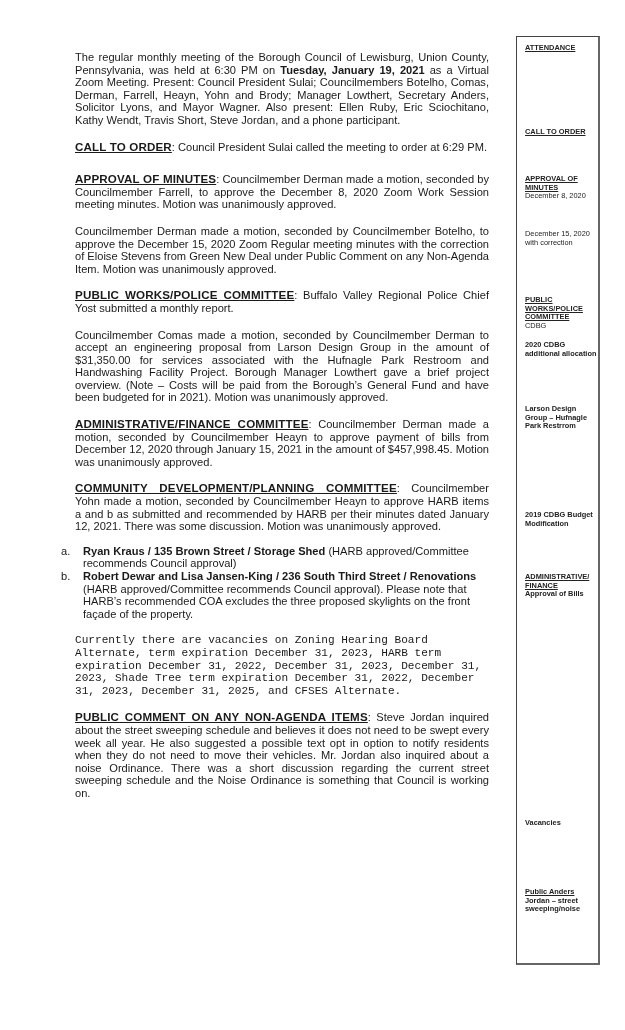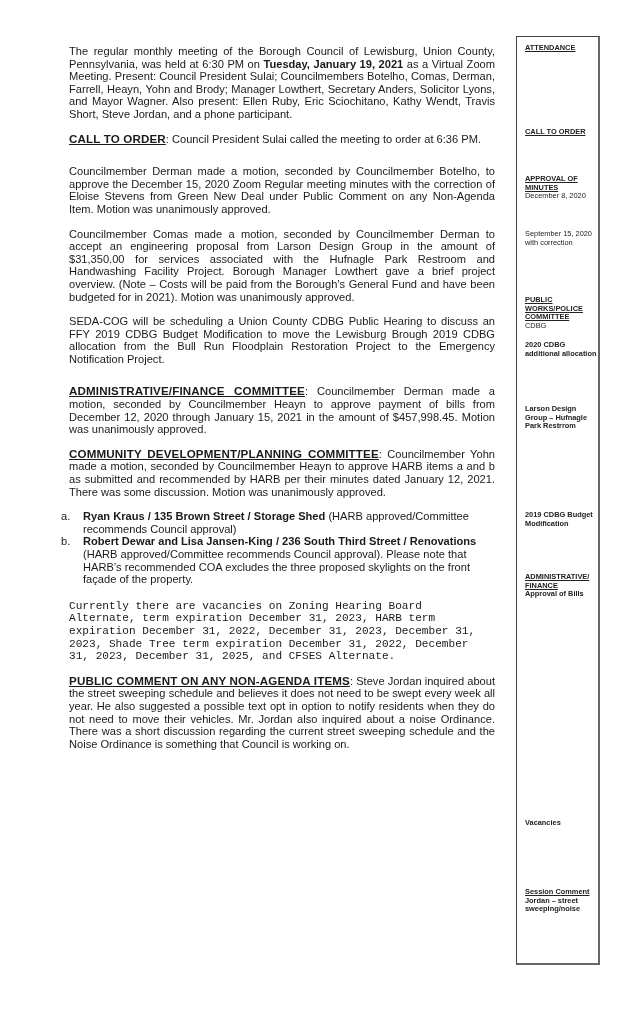--- a/index.html
+++ b/index.html
@@ -1,19 +1,19 @@
 <!DOCTYPE html>
 <html><head>
 <meta charset="utf-8">
 <style>
   html, body { margin:0; padding:0; background:#ffffff; }
   body { width:625px; height:1030px; position:relative; overflow:hidden;
          font-family:"Liberation Sans", sans-serif; color:#1a1a1a; }
   .main { position:absolute; left:61px; top:37px; width:442px; font-size:11.1px; line-height:12.6px; }
-  .p { text-align:justify; margin:8px; }
+  .p { text-align:justify; margin:14px; }
   .p.left { text-align:left;font-family:Liberation Mono, monospace; }
   .h { font-weight:bold; text-decoration:underline; font-size:11.6px; letter-spacing:0.15px; }
   b { font-weight:bold; }
   .sidebar { position:absolute; left:516px; top:36px; width:84px; height:929px;
              border:1px solid #444; border-right:2px solid #666; border-bottom:2px solid #666;
              box-sizing:border-box; }
   .sb { position:absolute; left:8px; width:74px; font-size:7.4px; line-height:8.7px; color:#222; }
   .sb .u { font-weight:bold; text-decoration:underline; display:block; }
   .sb .bold { font-weight:bold; display:block; }
   .sb .plain { display:block; }
@@ -23,31 +23,36 @@
 </style>
 </head>
 <body>
 
 <div class="main">
   <p class="p" style="margin-bottom:12px;">
     <span>The regular monthly meeting of the Borough Council of Lewisburg, Union County, Pennsylvania, was held at 6:30 PM on </span><b>Tuesday, January 19, 2021</b><span> as a Virtual Zoom Meeting. Present: Council President Sulai; Councilmembers Botelho, Comas, Derman, Farrell, Heayn, Yohn and Brody; Manager Lowthert, Secretary Anders, Solicitor Lyons, and Mayor Wagner. Also present:  Ellen Ruby, Eric Sciochitano, Kathy Wendt, Travis Short, Steve Jordan, and a phone participant.</span>
   </p>
 
   <p class="p" style="margin-bottom:20px;">
-    <span class="h">CALL TO ORDER</span><span>: Council President Sulai called the meeting to order at 6:36 PM.</span>
+    <span class="h">CALL TO ORDER</span><span>: Council President Sulai called the meeting to order at 6:29 PM.</span>
   </p>
 
+  <p class="p" style="margin-bottom:12px;">
+    <span class="h">APPROVAL OF MINUTES</span><span>: Councilmember Derman made a motion, seconded by Councilmember Farrell, to approve the December 8, 2020 Zoom Work Session meeting minutes.  Motion was unanimously approved.</span>
+  </p>
 
   <p class="p" style="margin-bottom:12px;">Councilmember Derman made a motion, seconded by Councilmember Botelho, to approve the December 15, 2020 Zoom Regular meeting minutes with the correction of Eloise Stevens from Green New Deal under Public Comment on any Non-Agenda Item.  Motion was unanimously approved.</p>
 
+  <p class="p" style="margin-bottom:12px;">
+    <span class="h">PUBLIC WORKS/POLICE COMMITTEE</span><span>:  Buffalo Valley Regional Police Chief Yost submitted a monthly report.</span>
+  </p>
 
 
   <p class="p" style="margin-bottom:12px;">Councilmember Comas made a motion, seconded by Councilmember Derman to accept an engineering proposal from Larson Design Group in the amount of $31,350.00 for services associated with the Hufnagle Park Restroom and Handwashing Facility Project. Borough Manager Lowthert gave a brief project overview.  (Note – Costs will be paid from the Borough’s General Fund and have been budgeted for in 2021).  Motion was unanimously approved.</p>
 
-  <p class="p" style="margin-bottom:20px;">SEDA-COG will be scheduling a Union County CDBG Public Hearing to discuss an FFY 2019 CDBG Budget Modification to move the Lewisburg Brough 2019 CDBG allocation from the Bull Run Floodplain Restoration Project to the Emergency Notification Project.</p>
 
   <p class="p" style="margin-bottom:12px;">
     <span class="h">ADMINISTRATIVE/FINANCE COMMITTEE</span><span>:  Councilmember Derman made a motion, seconded by Councilmember Heayn to approve payment of bills from December 12, 2020 through January 15, 2021 in the amount of $457,998.45. Motion was unanimously approved.</span>
   </p>
 
   <p class="p" style="margin-bottom:12px;">
     <span class="h">COMMUNITY DEVELOPMENT/PLANNING COMMITTEE</span><span>: Councilmember Yohn made a motion, seconded by Councilmember Heayn to approve HARB items a and b as submitted and recommended by HARB per their minutes dated January 12, 2021.  There was some discussion.  Motion was unanimously approved.</span>
   </p>
 
   <ul class="list" style="margin-bottom:14px;">
@@ -71,21 +76,21 @@
     <span class="u">ATTENDANCE</span>
   </div>
   <div class="sb" style="top:91px;">
     <span class="u">CALL TO ORDER</span>
   </div>
   <div class="sb" style="top:138px;">
     <span class="u">APPROVAL OF MINUTES</span>
     <span class="plain">December 8, 2020</span>
   </div>
   <div class="sb" style="top:193px;">
-    <span class="plain">September 15, 2020 with correction</span>
+    <span class="plain">December 15, 2020 with correction</span>
   </div>
   <div class="sb" style="top:259px;">
     <span class="u">PUBLIC WORKS/POLICE COMMITTEE</span>
     <span class="plain">CDBG</span>
   </div>
   <div class="sb" style="top:304px;">
     <span class="bold">2020 CDBG additional allocation</span>
   </div>
   <div class="sb" style="top:368px;">
     <span class="bold">Larson Design Group – Hufnagle Park Restrrom</span>
@@ -94,16 +99,16 @@
     <span class="bold">2019 CDBG Budget Modification</span>
   </div>
   <div class="sb" style="top:536px;">
     <span class="u">ADMINISTRATIVE/ FINANCE</span>
     <span class="bold">Approval of Bills</span>
   </div>
   <div class="sb" style="top:782px;">
     <span class="bold">Vacancies</span>
   </div>
   <div class="sb" style="top:851px;">
-    <span class="u">Session Comment</span>
+    <span class="u">Public Anders</span>
     <span class="bold">Jordan – street sweeping/noise</span>
   </div>
 </div>
 
 </body></html>

